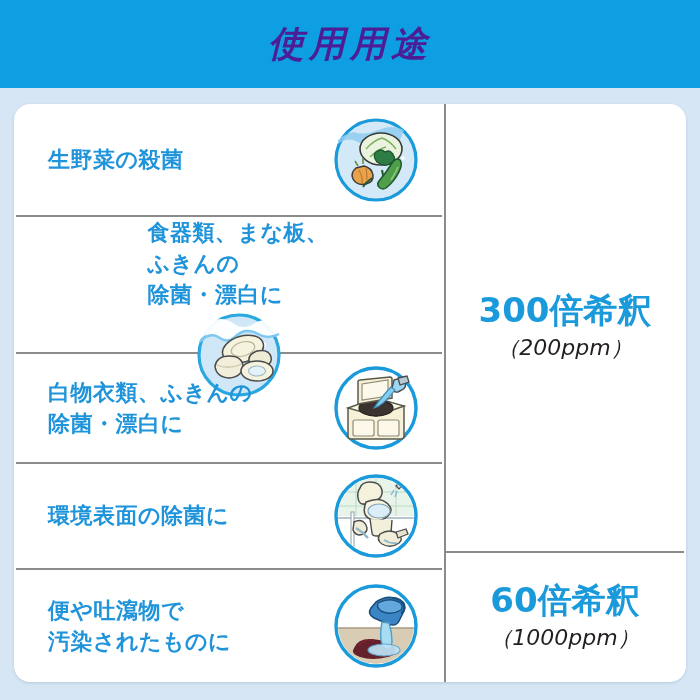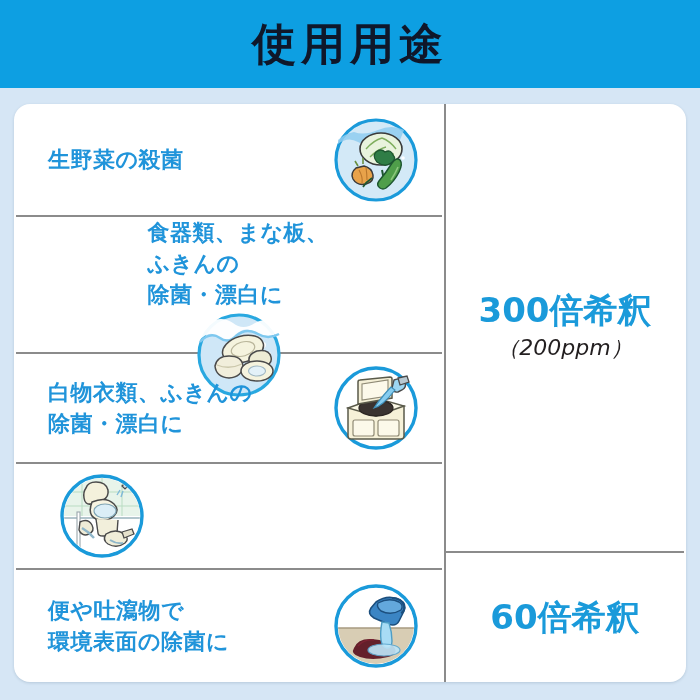--- a/index.html
+++ b/index.html
@@ -27,26 +27,27 @@
     left: 0;
     top: 0;
     width: 700px;
     height: 88px;
     background: #0d9fe2;
     display: flex;
     align-items: center;
     justify-content: center;
   }
   .banner-title {
-    color: #0f172a;
-    font-size: 44px;
+    color: #4c1d95;
+    font-size: 36px;
     font-weight: bold;
     letter-spacing: 5px;
     line-height: 1;
     font-family: "DejaVu Sans", "Liberation Sans", sans-serif;
+    font-style: italic;
   }
 
   
   .card {
     position: absolute;
     left: 14px;
     top: 104px;
     width: 672px;
     height: 578px;
     background: #ffffff;
@@ -242,20 +243,21 @@
             <path d="M62 16 q8 -3 11 2 q2 5 -3 8 l-4 2 q-5 1 -6 -4 z" fill="#9dd6f2" stroke="#4a4a4a" stroke-width="1.4"></path>
             <path d="M66 14 l9 -2 l2 6 l-9 3 z" fill="#b9c9d2" stroke="#4a4a4a" stroke-width="1.3"></path>
 
             <path d="M63 26 q-6 8 -12 13 q-5 4 -9 5 q4 -6 9 -12 q5 -6 8 -9 z" fill="#86cdf0" stroke="#3f8fb8" stroke-width="1.2"></path>
           </svg>
         </div>
       </div>
       <div class="row-sep"></div>
 
       <div class="row r3">
+        <div class="row-label">環境表面の除菌に</div>
         <div class="icon-badge">
           <svg viewBox="0 0 88 88" xmlns="http://www.w3.org/2000/svg">
             <defs>
               <clipPath id="clipToilet">
                   <circle cx="44" cy="44" r="38"></circle>
                 </clipPath>
             </defs>
             <circle cx="44" cy="44" r="40" fill="#ffffff" stroke="#1a9ada" stroke-width="3.4"></circle>
             <g clip-path="url(#clipToilet)">
 
@@ -281,21 +283,21 @@
               <path d="M52 68 q6 4 13 3" stroke="#8fb6c9" stroke-width="2" fill="none"></path>
             </g>
           </svg>
         </div>
       </div>
 
       <div class="row-sep full"></div>
 
       <div class="row r4">
         <div class="row-label">便や吐瀉物で
-環境表面の除菌に</div>
+汚染されたものに</div>
         <div class="icon-badge">
           <svg viewBox="0 0 88 88" xmlns="http://www.w3.org/2000/svg">
             <defs>
               <clipPath id="clipBucket">
                   <circle cx="44" cy="44" r="38"></circle>
                 </clipPath>
             </defs>
             <circle cx="44" cy="44" r="40" fill="#ffffff" stroke="#1a9ada" stroke-width="3.4"></circle>
             <g clip-path="url(#clipBucket)">
               <rect x="6" y="6" width="76" height="40" fill="#ffffff"></rect>
@@ -321,17 +323,18 @@
     <div class="v-divider"></div>
 
     <div class="right-col">
       <div class="dilution d0">
         <div class="dilution-main">300倍希釈</div>
         <div class="dilution-sub">（200ppm）</div>
       </div>
       <div class="row-sep full"></div>
       <div class="dilution d1">
         <div class="dilution-main">60倍希釈</div>
+        <div class="dilution-sub">（1000ppm）</div>
       </div>
     </div>
 
   </div>
 </div>
 
 </body></html>

